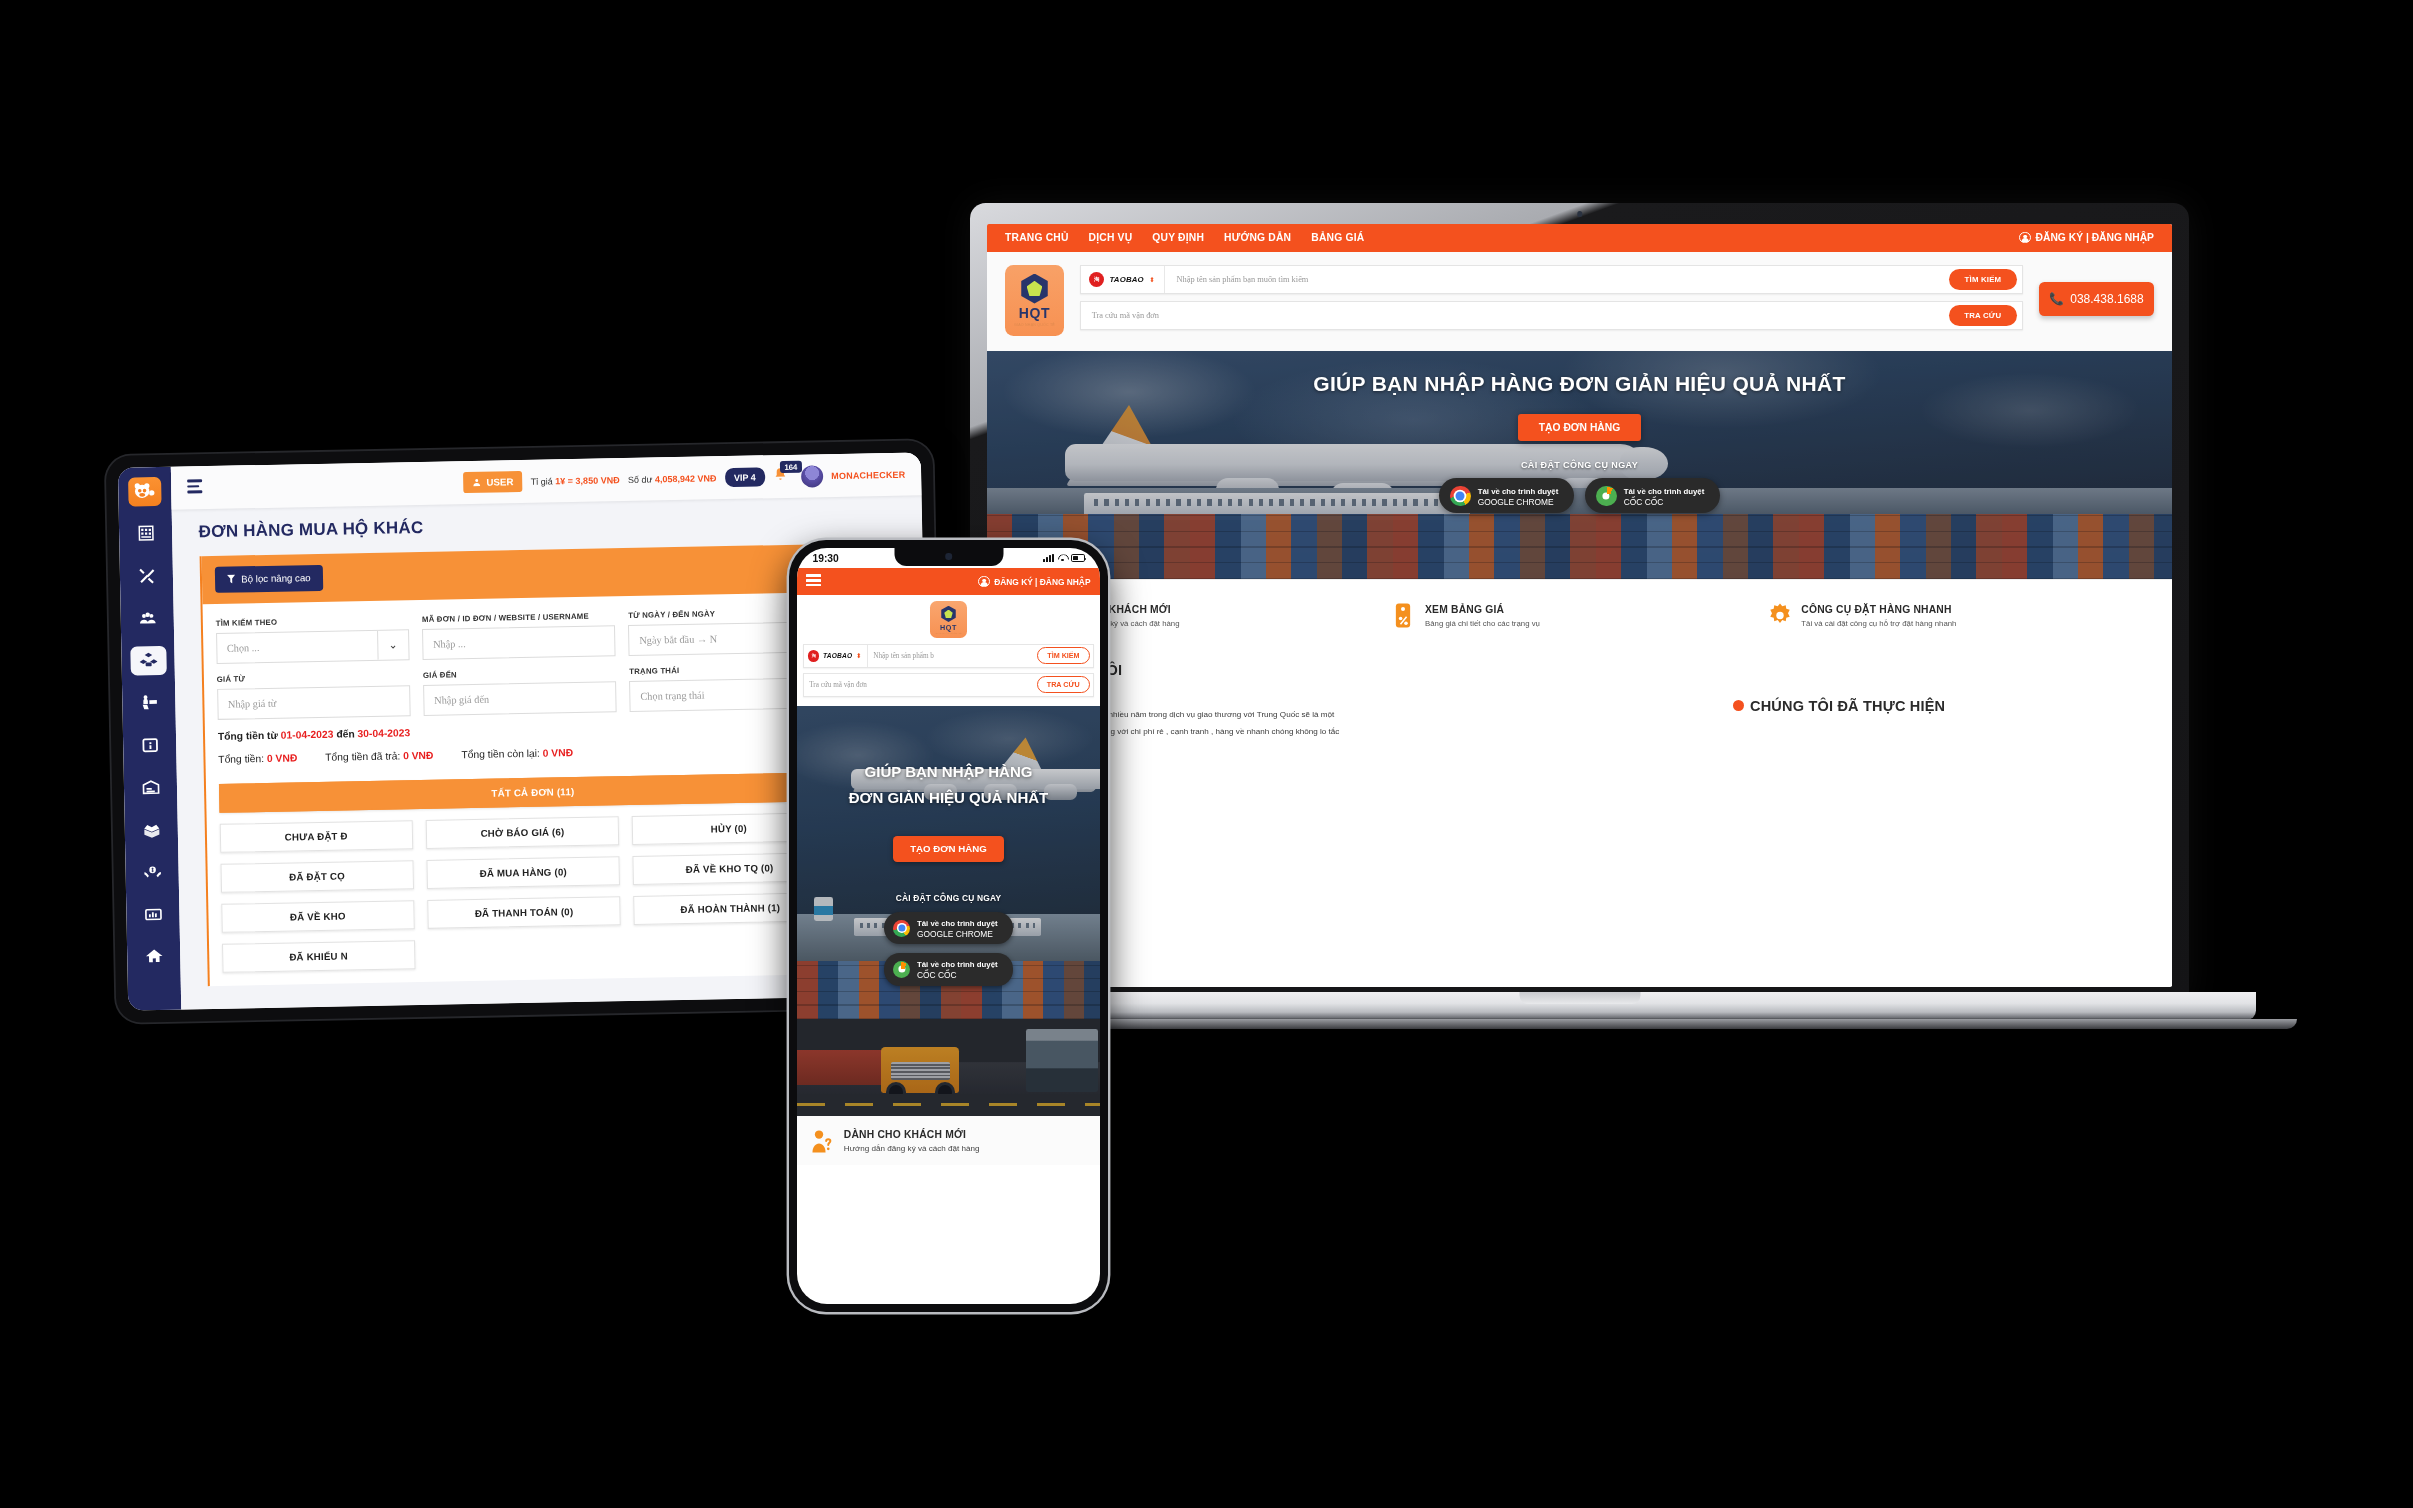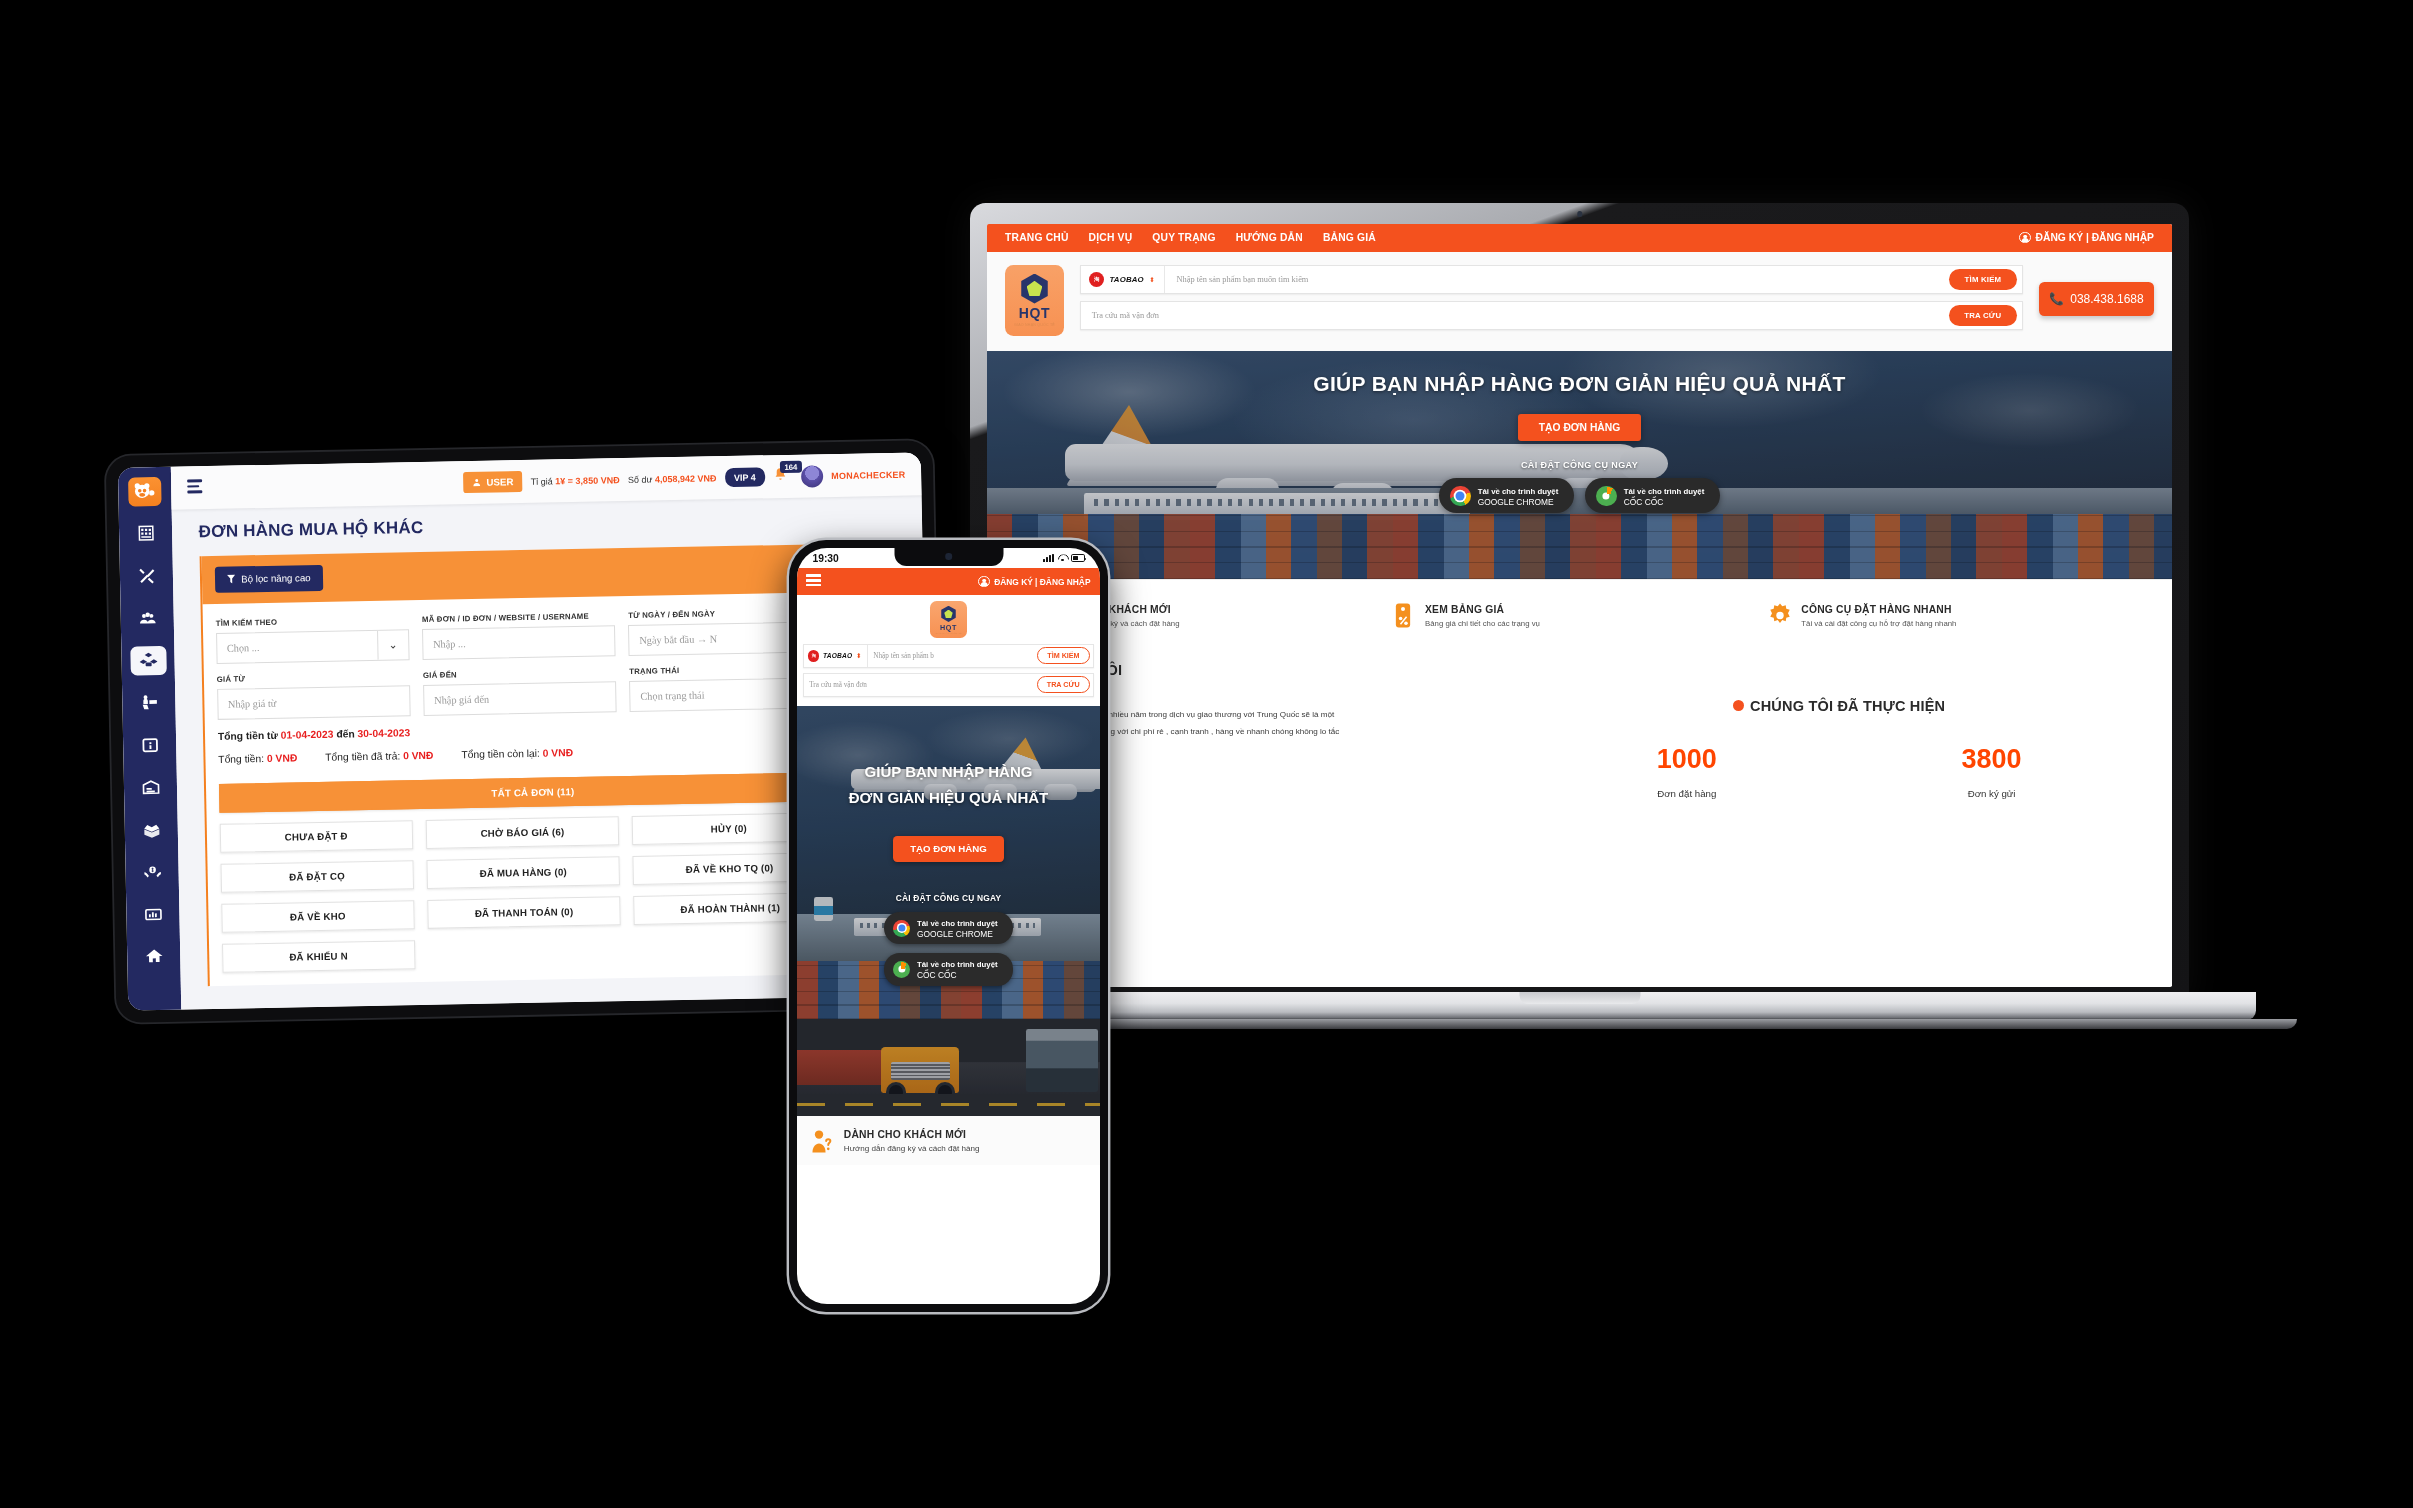--- a/index.html
+++ b/index.html
@@ -373,21 +373,21 @@
 
   <div class="laptop">
     <div class="laptop-lid">
       <div class="laptop-cam"></div>
       <div class="laptop-screen">
 
         <div class="site-nav">
           <div class="site-nav-left">
             <span>TRANG CHỦ</span>
             <span>DỊCH VỤ</span>
-            <span>QUY TRẠNG</span>
+            <span>QUY ĐỊNH</span>
             <span>HƯỚNG DẪN</span>
             <span>BẢNG GIÁ</span>
           </div>
           <div class="site-nav-right">
             <span class="ico-user-circle"></span>
             <span>ĐĂNG KÝ | ĐĂNG NHẬP</span>
           </div>
         </div>
 
         <div class="site-search">
@@ -502,30 +502,20 @@
             <div class="about-h">VỀ CHÚNG TÔI</div>
             <div class="about-p">
               <div>Chúng tôi có kinh nghiệm nhiều năm trong dịch vụ giao thương với Trung Quốc sẽ là một</div>
               <div>cầu nối giúp bạn nhập hàng với chi phí rẻ , cạnh tranh , hàng về nhanh chóng không lo tắc</div>
             </div>
           </div>
           <div class="about-r">
             <div class="about-rh">
               <span class="dot"></span>
               <span>CHÚNG TÔI ĐÃ THỰC HIỆN</span>
-            </div>
-            <div class="stats">
-              <div>
-                <div class="stat-n">1000</div>
-                <div class="stat-l">Đơn đặt hàng</div>
-              </div>
-              <div>
-                <div class="stat-n">3800</div>
-                <div class="stat-l">Đơn ký gửi</div>
-              </div>
             </div>
           </div>
         </div>
 
       </div>
     </div>
     <div class="laptop-base"></div>
     <div class="laptop-notch"></div>
     <div class="laptop-shadowbar"></div>
   </div>

